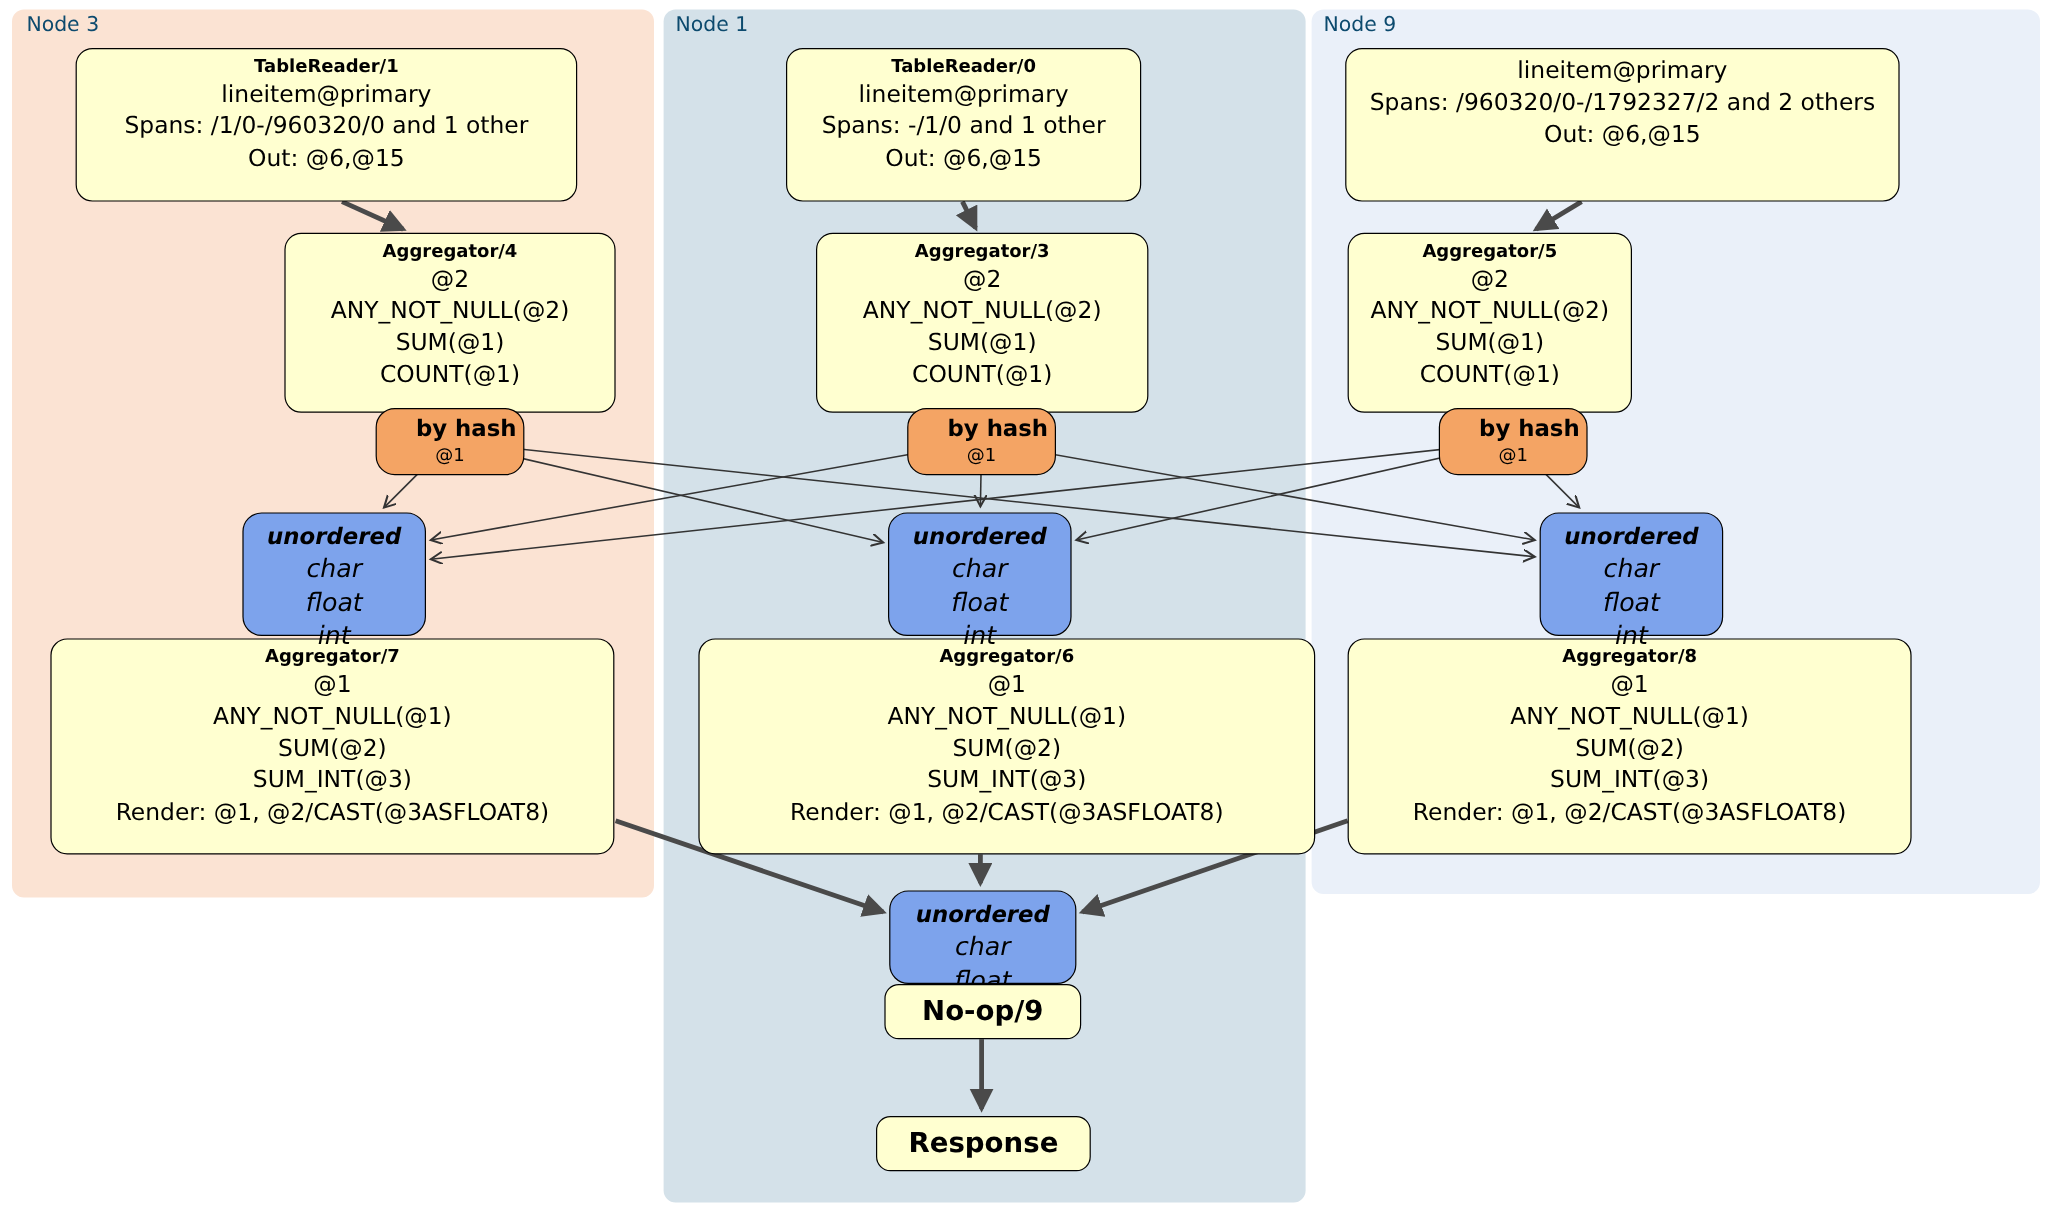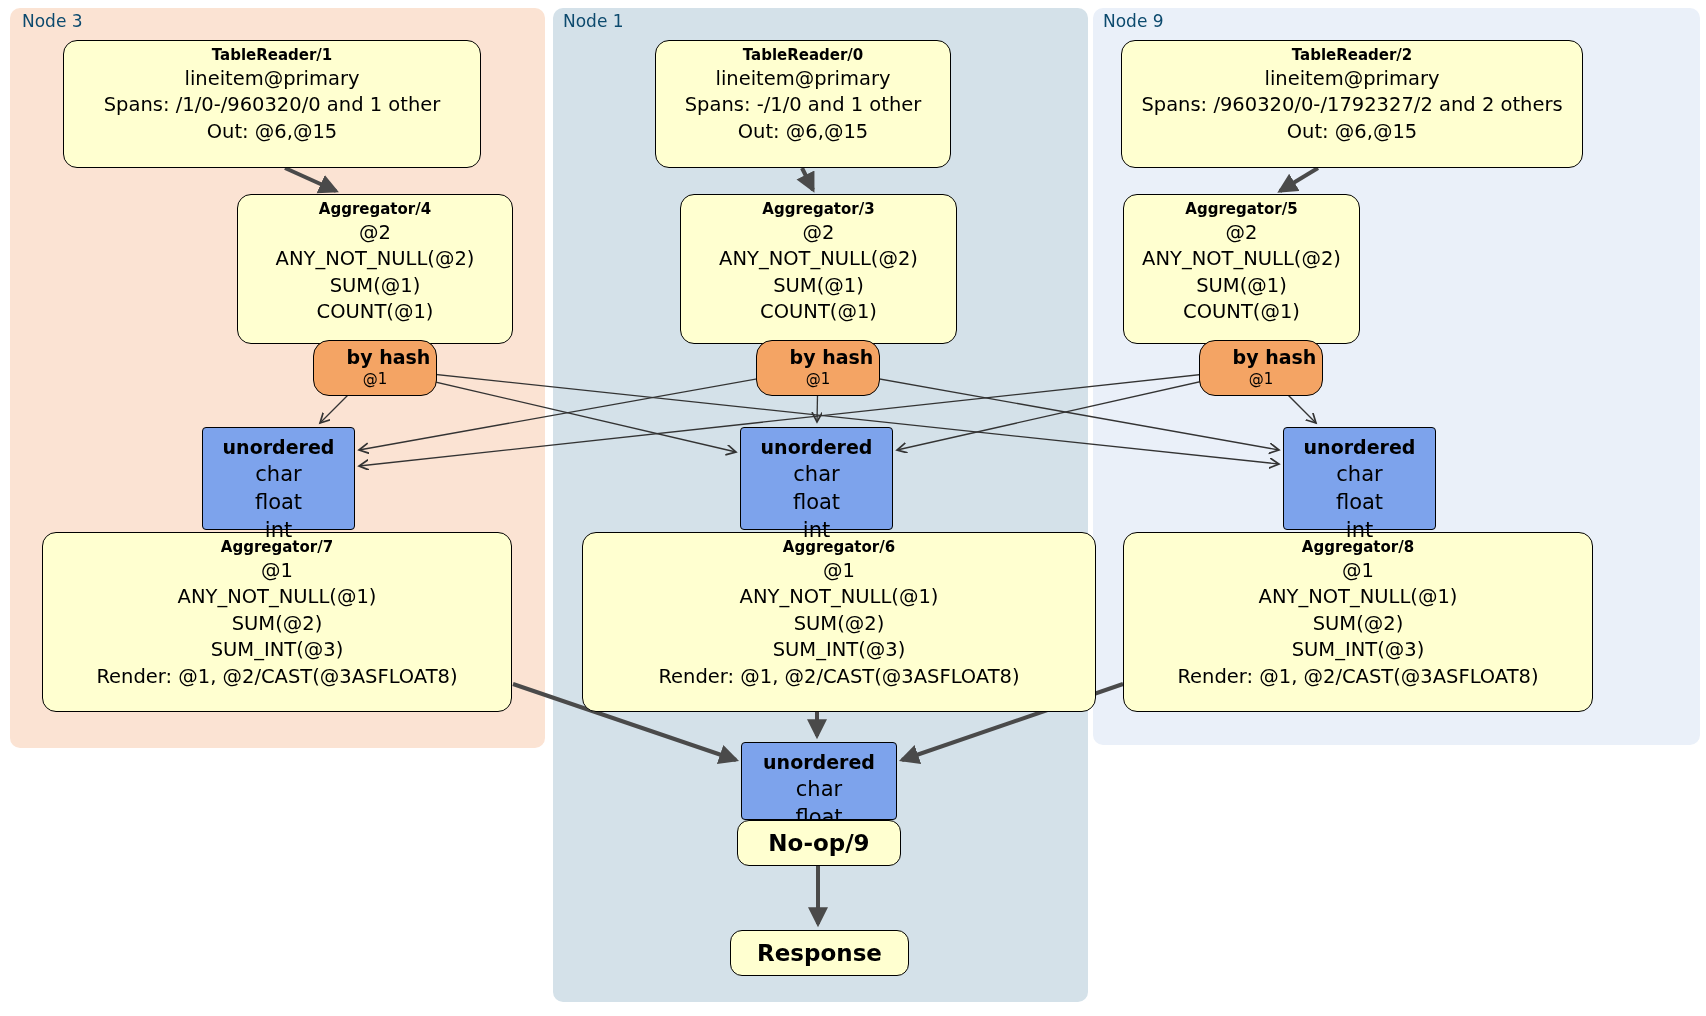--- a/index.html
+++ b/index.html
@@ -15,21 +15,21 @@
        border-radius:14px;text-align:center;z-index:2;box-sizing:border-box;padding-top:5px;color:#000;}
   .box .title{font-weight:bold;font-size:15px;line-height:1.32;}
   .box .line{font-size:19.5px;line-height:1.36;}
 
   .router{position:absolute;background:var(--router_fill,#f4a464);border:1.6px solid var(--border_color,#000);
        border-radius:16px;text-align:center;z-index:3;box-sizing:border-box;padding-top:4px;color:#000;}
   .router .title{font-weight:bold;font-size:19px;line-height:1.3;margin-left:27px;}
   .router .line{font-size:15px;line-height:1.2;}
 
   .sync{position:absolute;background:var(--sync_fill,#7da3ec);border:1.6px solid var(--border_color,#000);
-       border-radius:4px;text-align:center;z-index:3;box-sizing:border-box;padding-top:7px;color:#000;}
+       border-radius:16px;text-align:center;z-index:3;box-sizing:border-box;padding-top:7px;color:#000;font-style:italic;}
   .sync .title{font-weight:bold;font-size:19px;line-height:1.3;}
   .sync .line{font-size:21px;line-height:1.35;}
 
   .pill{position:absolute;background:var(--operator_fill,#ffffd0);border:1.6px solid var(--border_color,#000);
        border-radius:12px;z-index:3;display:flex;align-items:center;justify-content:center;color:#000;}
   .pill .title{font-weight:bold;font-size:23px;}
 </style>
 </head>
 <body>
 
@@ -82,21 +82,20 @@
     <div class="line">Spans: /1/0-/960320/0 and 1 other</div>
     <div class="line">Out: @6,@15</div>
   </div>
   <div class="box" style="left:655px;top:40px;width:296px;height:128px;">
     <div class="title">TableReader/0</div>
     <div class="line">lineitem@primary</div>
     <div class="line">Spans: -/1/0 and 1 other</div>
     <div class="line">Out: @6,@15</div>
   </div>
   <div class="box" style="left:1121px;top:40px;width:462px;height:128px;">
-    <div class="title">TableReader/2</div>
     <div class="line">lineitem@primary</div>
     <div class="line">Spans: /960320/0-/1792327/2 and 2 others</div>
     <div class="line">Out: @6,@15</div>
   </div>
 
   <div class="box" style="left:237px;top:194px;width:276px;height:150px;">
     <div class="title">Aggregator/4</div>
     <div class="line">@2</div>
     <div class="line">ANY_NOT_NULL(@2)</div>
     <div class="line">SUM(@1)</div>

